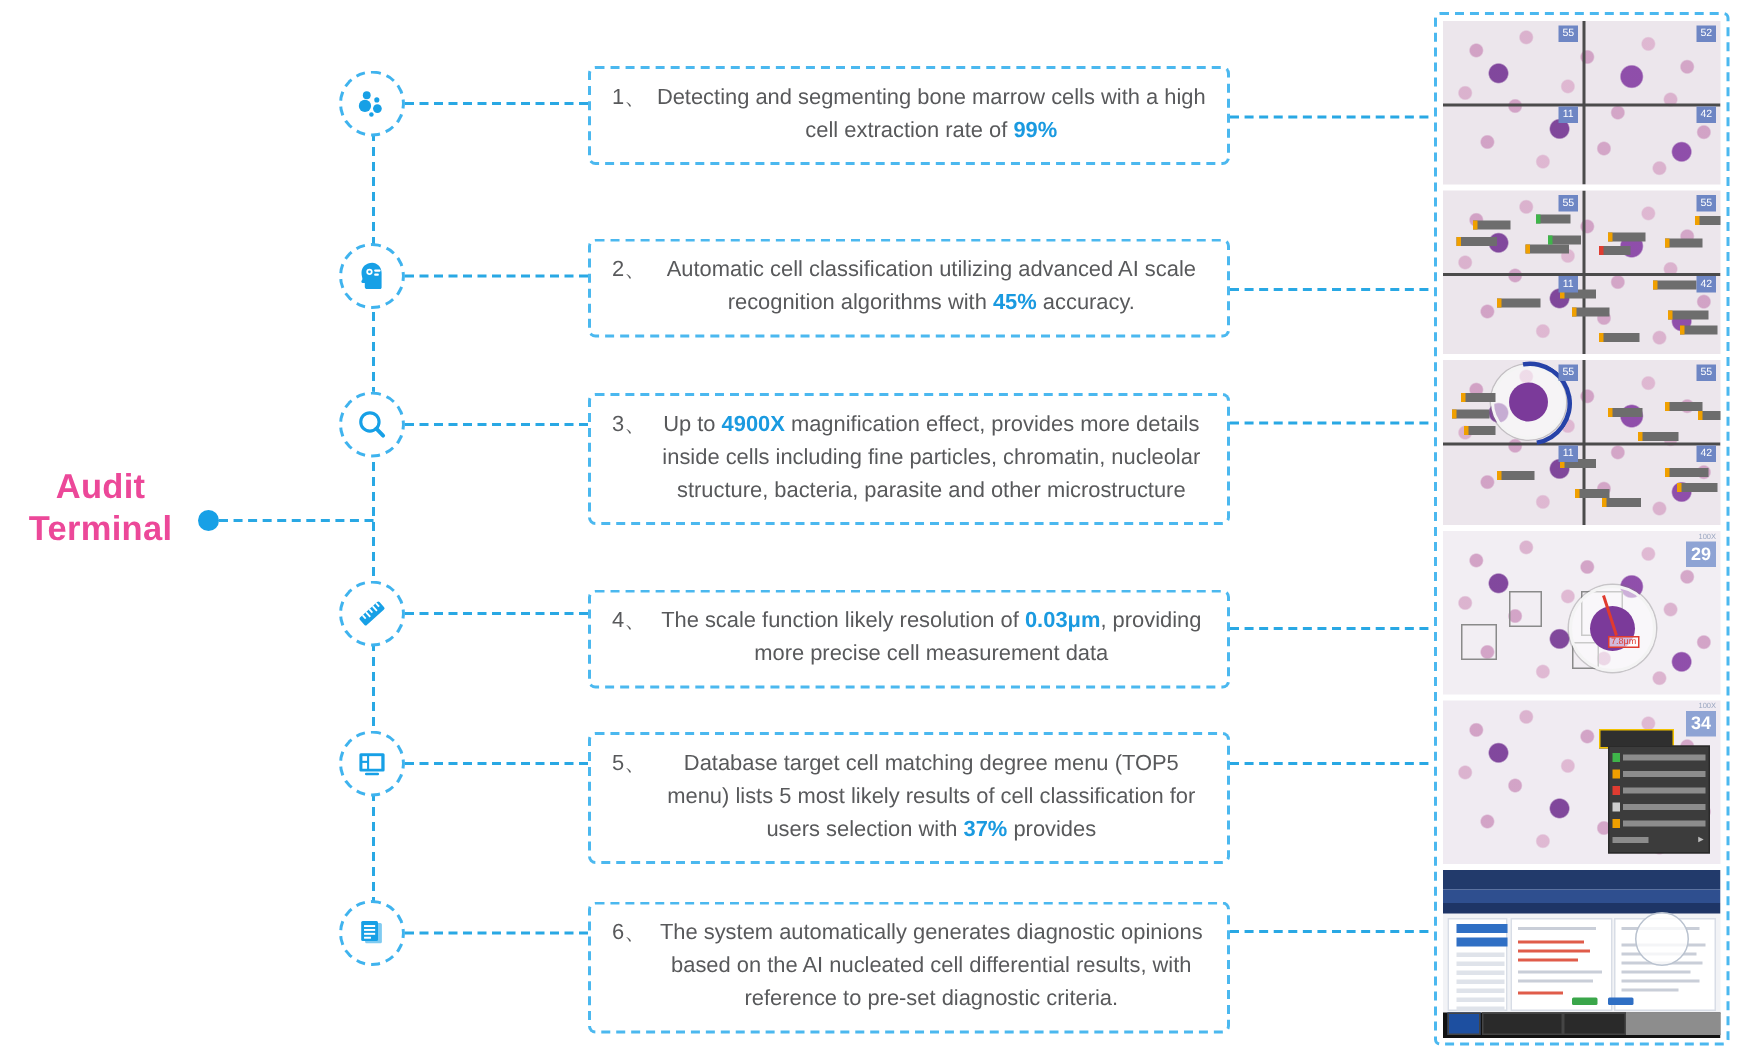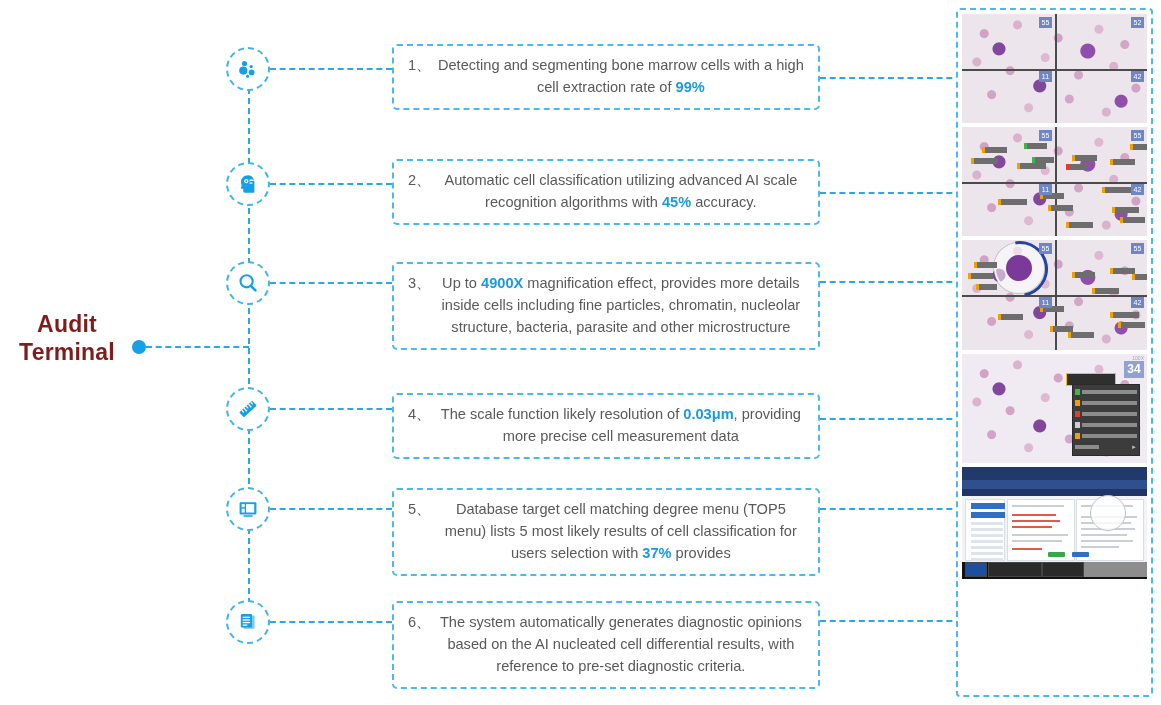--- a/index.html
+++ b/index.html
@@ -6,21 +6,21 @@
   body{
     width:1161px;height:705px;background:#ffffff;
     font-family:"Liberation Sans", sans-serif;
     position:relative;overflow:hidden;
   }
   #stage{position:absolute;left:0;top:0;width:1161px;height:705px;}
 
   
   .hub-label{
     position:absolute;left:12px;top:310px;width:110px;
-    text-align:center;color:#7f1d1d;font-weight:bold;font-size:23px;
+    text-align:center;color:#ec4899;font-weight:bold;font-size:23px;
     line-height:1.22;letter-spacing:.2px;
   }
   .hub-dot{
     position:absolute;left:132px;top:340px;width:14px;height:14px;
     border-radius:50%;background:#17a0e6;
   }
   .hub-line{
     position:absolute;left:146px;top:346px;width:103px;height:0;
     border-top:2px dashed #29a8e4;
   }
@@ -379,20 +379,33 @@
       <div class="anno" style="left:88px;top:86px;width:20px;"></div>
       <div class="anno" style="left:106px;top:92px;width:23px;"></div>
       <div class="anno" style="left:148px;top:72px;width:26px;"></div>
       <div class="anno" style="left:156px;top:82px;width:24px;"></div>
       <div class="badge" style="left:77px;top:3px;">55</div>
       <div class="badge" style="right:3px;top:3px;">55</div>
       <div class="badge" style="left:77px;top:57px;">11</div>
       <div class="badge" style="right:3px;top:57px;">42</div>
     </div>
 
+    <div class="shot micro" style="height:109px;background-color:#f2eef3;">
+      <div class="badge-cap">100X</div>
+      <div class="badge-big">29</div>
+      <div class="sqbox" style="left:44px;top:40px;width:20px;height:22px;"></div>
+      <div class="sqbox" style="left:12px;top:62px;width:22px;height:22px;"></div>
+      <div class="sqbox" style="left:86px;top:74px;width:16px;height:16px;"></div>
+      <div class="sqbox" style="left:92px;top:40px;width:26px;height:28px;"></div>
+      <div class="magnifier" style="left:84px;top:36px;width:54px;height:54px;">
+        <div class="blob" style="width:30px;height:30px;"></div>
+      </div>
+      <div class="measure" style="left:106px;top:43px;height:28px;transform:rotate(-18deg);"></div>
+      <div class="measure-lbl" style="left:110px;top:70px;">7.8μm</div>
+    </div>
 
     <div class="shot micro" style="height:109px;background-color:#f0ebf2;">
       <div class="badge-cap">100X</div>
       <div class="badge-big">34</div>
       <div class="ctx-title" style="left:104px;top:19px;width:46px;height:9px;">
         <span class="sw" style="background:#3fb54a;"></span>
         <span class="bar" style="height:4px;background:#a8a8a8;"></span>
       </div>
       <div class="ctx-menu" style="left:110px;top:30px;width:62px;">
         <div class="mi">

